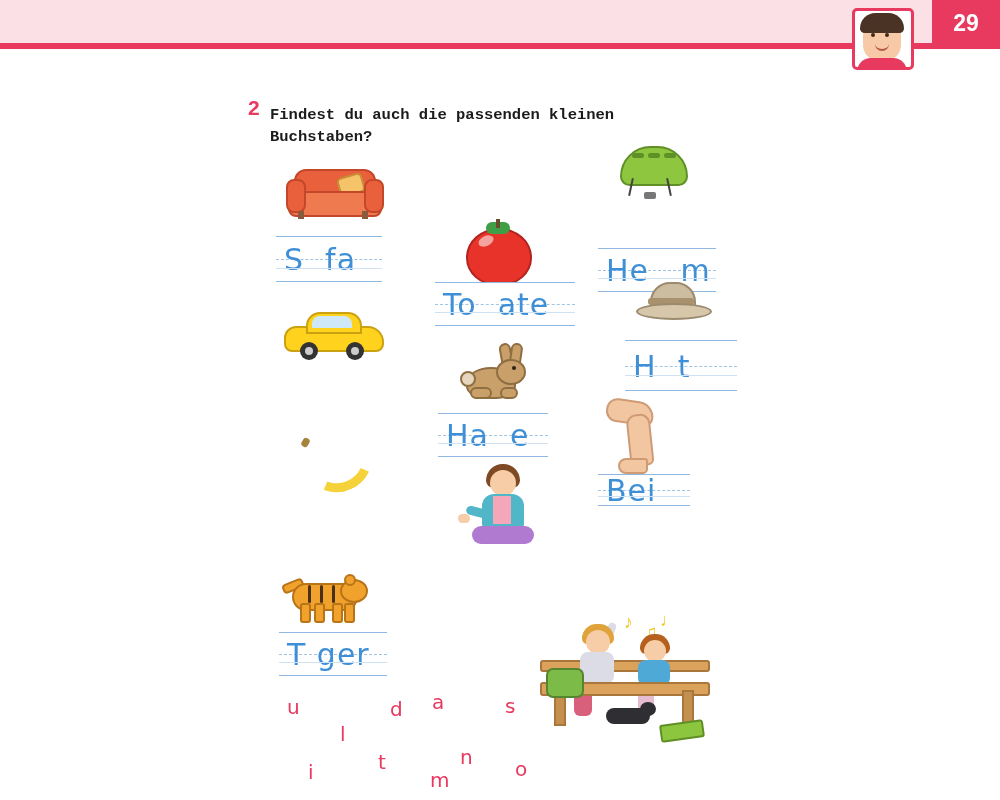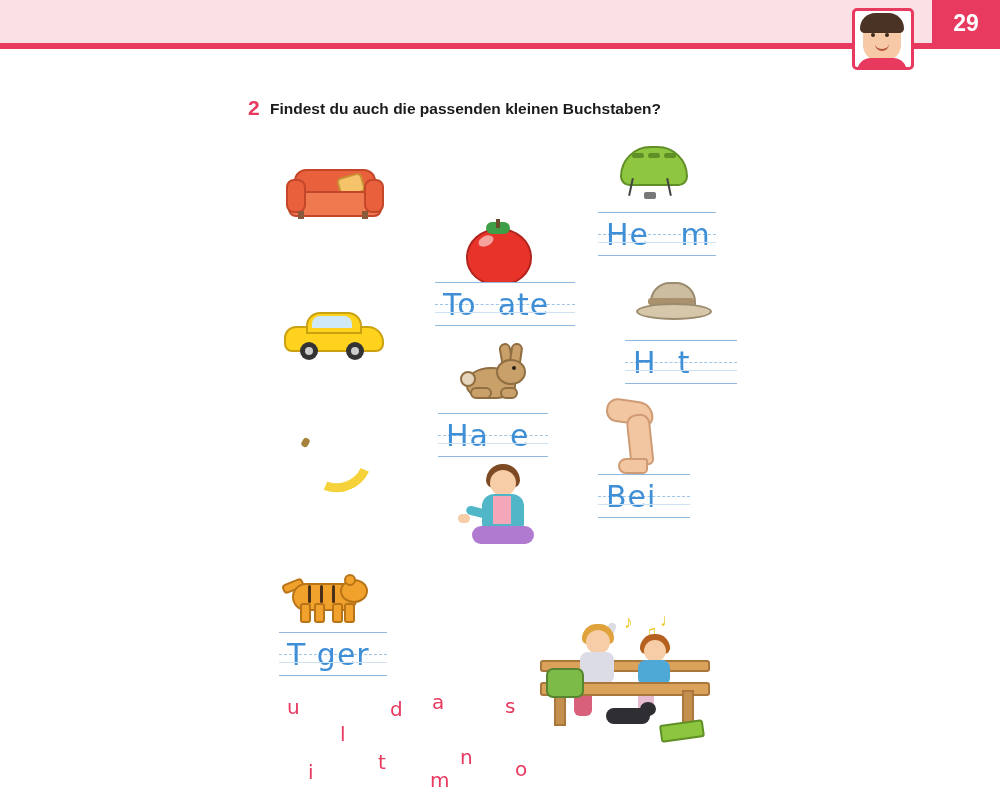--- a/index.html
+++ b/index.html
@@ -58,22 +58,22 @@
 
   
   .task{
     position:absolute;left:248px;top:96px;width:430px;
   }
   .task-num{
     position:absolute;left:0;top:0;
     color:#e8395f;font-size:21px;font-weight:bold;
   }
   .task-text{
-    position:absolute;left:22px;top:2px;width:400px;
-    color:#1b1b1b;font-size:15.5px;font-weight:bold;line-height:1.45;
+    position:absolute;left:22px;top:8px;width:400px;
+    color:#1b1b1b;font-size:15.5px;font-weight:bold;line-height:1.45;font-family:Liberation Mono, monospace;
   }
 
   
   .wordbox{position:absolute;}
   .lines{
     position:relative;
     background:#ffffff;
     border-top:1px solid #8fb9e0;
     border-bottom:1px solid #8fb9e0;
     box-sizing:border-box;
@@ -221,20 +221,25 @@
 
   <div class="ill" style="left:288px;top:165px;width:96px;height:58px;">
     <div class="sofa-back"></div>
       <div class="sofa-pillow"></div>
       <div class="sofa-seat"></div>
     <div class="sofa-armL"></div>
       <div class="sofa-armR"></div>
     <div class="sofa-legL"></div>
       <div class="sofa-legR"></div>
   </div>
+  <div class="wordbox" style="left:276px;top:236px;">
+    <div class="lines" style="width:106px;height:46px;">
+      <div class="word">S  fa</div>
+    </div>
+  </div>
 
   <div class="ill" style="left:284px;top:312px;width:100px;height:50px;">
     <div class="car-body"></div>
       <div class="car-top"></div>
       <div class="car-win"></div>
     <div class="car-wheelL"></div>
       <div class="car-wheelR"></div>
     <div class="car-hubL"></div>
       <div class="car-hubR"></div>
   </div>
@@ -306,43 +311,43 @@
   <div class="ill" style="left:620px;top:140px;width:70px;height:64px;">
     <div class="helm-body"></div>
     <div class="helm-vent" style="left:12px;"></div>
     <div class="helm-vent" style="left:28px;"></div>
     <div class="helm-vent" style="left:44px;"></div>
     <div class="helm-strap"></div>
       <div class="helm-strap2"></div>
       <div class="helm-buckle"></div>
   </div>
   <div class="wordbox" style="left:598px;top:212px;">
-    <div class="lines" style="width:118px;height:44px;">
+    <div class="lines" style="width:118px;height:44px;margin-top:36px;">
       <div class="word">He   m</div>
     </div>
   </div>
 
   <div class="ill" style="left:636px;top:282px;width:76px;height:40px;">
     <div class="hat-crown"></div>
       <div class="hat-band"></div>
       <div class="hat-brim"></div>
   </div>
   <div class="wordbox" style="left:625px;top:340px;">
-    <div class="lines" style="width:112px;height:44px;">
+    <div class="lines" style="width:112px;height:51px;">
       <div class="word">H  t</div>
     </div>
   </div>
 
   <div class="ill" style="left:606px;top:400px;width:60px;height:74px;">
     <div class="leg-thigh"></div>
       <div class="leg-shin"></div>
       <div class="leg-foot"></div>
   </div>
   <div class="wordbox" style="left:598px;top:474px;">
-    <div class="lines" style="width:92px;height:44px;">
+    <div class="lines" style="width:92px;height:32px;">
       <div class="word">Bei</div>
     </div>
   </div>
 
   <div class="ill" style="left:540px;top:616px;width:180px;height:130px;">
     <div class="note" style="left:84px;top:-4px;">♪</div>
     <div class="note" style="left:104px;top:6px;">♫</div>
     <div class="note" style="left:120px;top:-6px;">♩</div>
     <div class="bench-back"></div>
     <div class="kid1-arm"></div>

